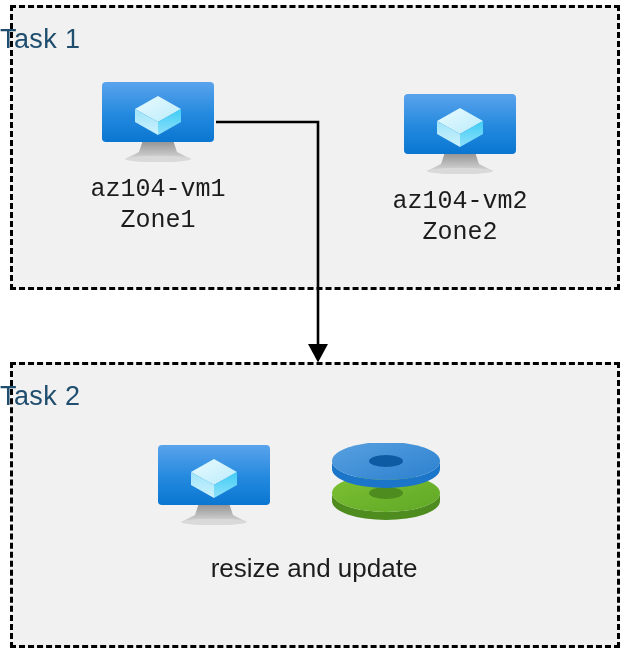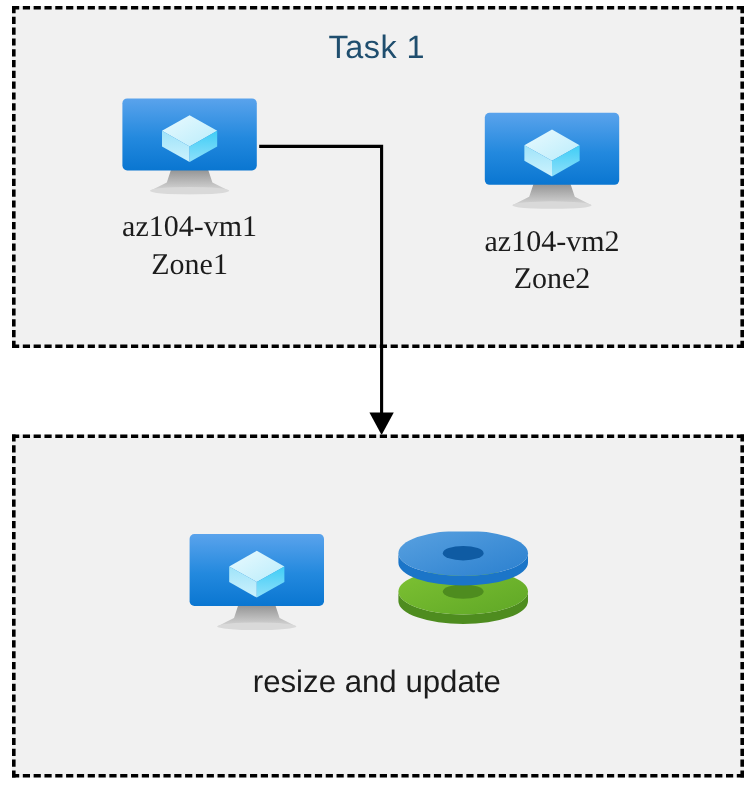--- a/index.html
+++ b/index.html
@@ -25,21 +25,21 @@
     border: 3px dashed #000000;
     box-sizing: border-box;
   }
   #task1-box { left: 10px;  top: 5px;   width: 610px; height: 285px; }
   #task2-box { left: 10px;  top: 362px; width: 610px; height: 286px; }
 
   .task-title {
     position: absolute;
     left: 0;
     width: 100%;
-    text-align: center;
+    text-align: left;
     color: #1f4e6e;
     font-size: 27px;
     font-family: "Liberation Sans", sans-serif;
     letter-spacing: 0.4px;
     white-space: nowrap;
   }
   #task1-title { top: 24px; }
   #task2-title { top: 381px; }
 
   
@@ -56,21 +56,21 @@
     width: 118px;
     height: 82px;
     margin: 0 auto;
   }
 
   .node-label {
     margin-top: 12px;
     font-size: 25px;
     line-height: 31px;
     color: #1c1c1c;
-    font-family: Liberation Serif, serif;
+    font-family: Liberation Mono, monospace;
     white-space: pre-line;
   }
 
   
   #disks-node {
     position: absolute;
     left: 330px;
     top: 443px;
     width: 112px;
     height: 90px;
@@ -189,20 +189,21 @@
   <svg id="connector" viewBox="0 0 628 654" xmlns="http://www.w3.org/2000/svg">
     <defs>
       <marker id="arrowHead" markerWidth="9" markerHeight="9" refX="3.2" refY="4.5" orient="auto" markerUnits="strokeWidth">
         <path d="M0,0.6 L7.2,4.5 L0,8.4 z" fill="#000000"></path>
       </marker>
     </defs>
     <path d="M216,122 L318,122 L318,352" fill="none" stroke="#000000" stroke-width="2.6" marker-end="url(#arrowHead)"></path>
   </svg>
 
   <div id="task2-box" class="task-box"></div>
+  <div id="task2-title" class="task-title">Task 2</div>
 
   <div id="vm3-node" class="node">
     <div class="vm-icon-wrap">
       <svg width="118" height="82" viewBox="0 0 118 82" xmlns="http://www.w3.org/2000/svg">
         <defs>
           <linearGradient id="vmScreen3" x1="0" y1="0" x2="0" y2="1">
             <stop offset="0%" stop-color="#5aa3ec"></stop>
             <stop offset="55%" stop-color="#2389de"></stop>
             <stop offset="100%" stop-color="#0a76d1"></stop>
           </linearGradient>

